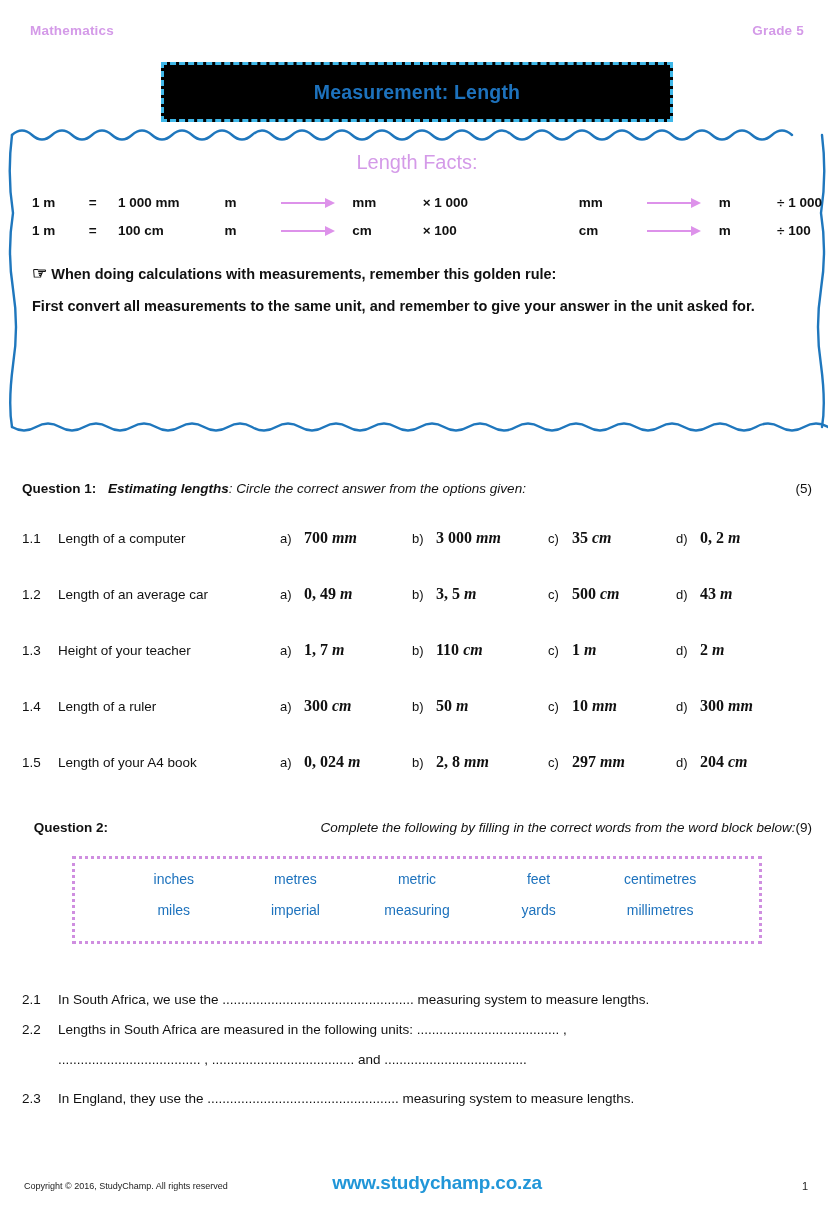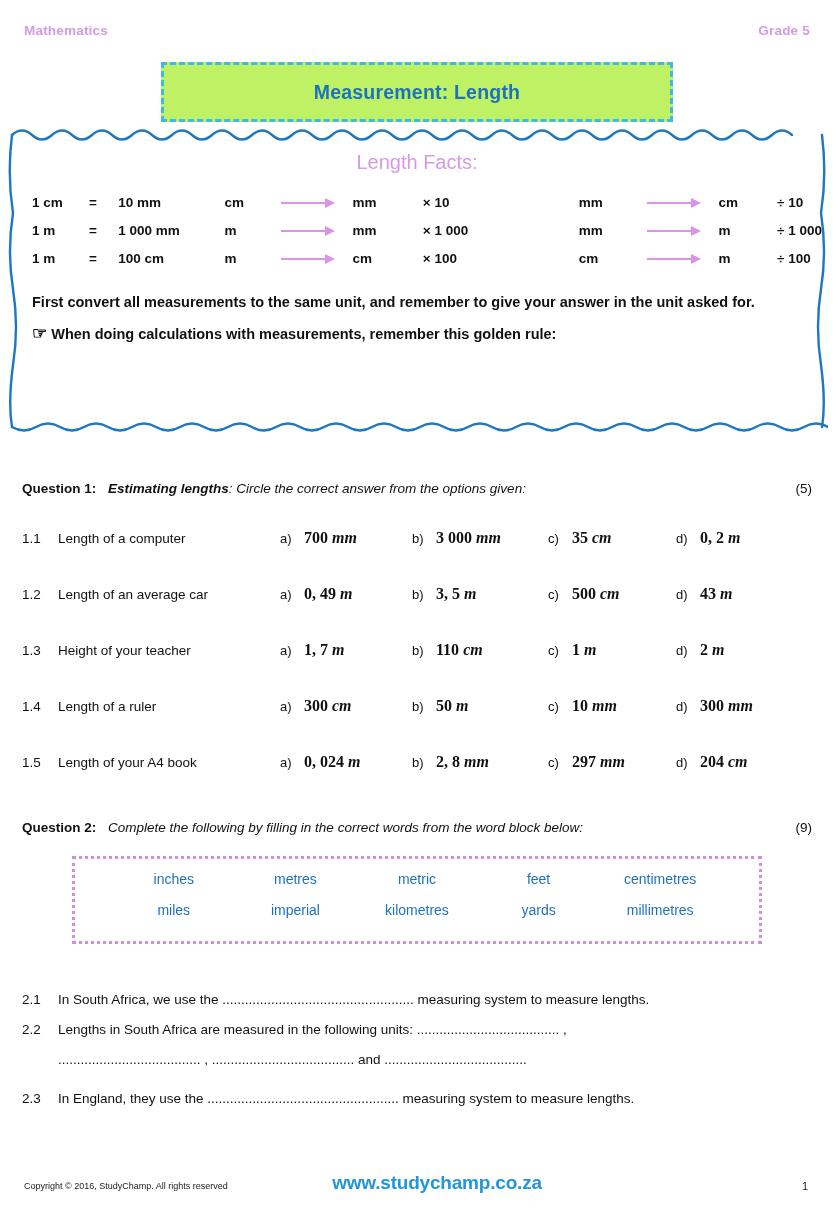--- a/index.html
+++ b/index.html
@@ -12,42 +12,42 @@
     color: #111111;
     position: relative;
     overflow: hidden;
   }
 
   
   .page-header {
     position: absolute;
     top: 19px; left: 0; right: 0;
     height: 22px;
-    padding: 0 24px;
+    padding: 0 30px;
     display: flex;
     justify-content: space-between;
     align-items: center;
   }
   .hdr-text {
     font-size: 13.5px;
     font-weight: bold;
     color: #d49ae8;
     letter-spacing: .2px;
   }
 
   
   .title-box {
     position: absolute;
     top: 62px; left: 161px;
     width: 512px; height: 60px;
     border: 3px dashed #3fb7e8;
     display: flex;
     align-items: center;
     justify-content: center;
-    background: #bef264;
+    background: #000000;
   }
   .title-text {
     font-size: 19.5px;
     font-weight: bold;
     color: #1d72bd;
     letter-spacing: .2px;
   }
 
   
   .facts-box {
@@ -144,21 +144,21 @@
     display: flex;
     align-items: baseline;
     font-size: 13.5px;
   }
   .q-label { font-weight: bold; width: 86px; flex: 0 0 86px; }
   .q-instr { font-style: italic; flex: 1 1 auto; }
   .q-instr b { font-style: italic; font-weight: bold; }
   .q-marks { font-style: normal; flex: 0 0 auto; }
 
   #question1-head { top: 481px; }
-  #question2-head { top: 820px; }
+  #question2-head { top: 820px; text-align: right; }
 
   .mc-row {
     position: absolute;
     left: 22px; right: 22px;
     height: 22px;
     font-size: 13.5px;
     display: flex;
     align-items: baseline;
   }
   .mc-num   { width: 36px; flex: 0 0 36px; }
@@ -274,33 +274,20 @@
              q12,7 24,0 q12,-7 24,0 q12,7 24,0 q12,-7 24,0" fill="none" stroke="#1f77bd" stroke-width="2.4" stroke-linecap="round"></path>
     <path d="M6,12 q-5,40 1,78 q-6,38 0,76 q6,38 0,76 q-5,38 -1,62" fill="none" stroke="#1f77bd" stroke-width="2.4" stroke-linecap="round"></path>
     <path d="M816,12 q5,40 -1,78 q6,38 0,76 q-6,38 0,76 q5,38 1,62" fill="none" stroke="#1f77bd" stroke-width="2.4" stroke-linecap="round"></path>
   </svg>
 
   <div class="facts-inner">
     <div class="facts-title">Length Facts:</div>
 
     <table class="facts-table">
       <tbody>
-        <tr>
-          <td class="c-eq-left">1 cm</td>
-          <td class="c-eq-sign">=</td>
-          <td class="c-eq-right">10 mm</td>
-          <td class="c-from1">cm</td>
-          <td class="c-arrow1"><span class="arrow"><span class="shaft"></span><span class="head"></span></span></td>
-          <td class="c-to1">mm</td>
-          <td class="c-op1">× 10</td>
-          <td class="c-from2">mm</td>
-          <td class="c-arrow2"><span class="arrow"><span class="shaft"></span><span class="head"></span></span></td>
-          <td class="c-to2">cm</td>
-          <td class="c-op2">÷ 10</td>
-        </tr>
         <tr>
           <td class="c-eq-left">1 m</td>
           <td class="c-eq-sign">=</td>
           <td class="c-eq-right">1 000 mm</td>
           <td class="c-from1">m</td>
           <td class="c-arrow1"><span class="arrow"><span class="shaft"></span><span class="head"></span></span></td>
           <td class="c-to1">mm</td>
           <td class="c-op1">× 1 000</td>
           <td class="c-from2">mm</td>
           <td class="c-arrow2"><span class="arrow"><span class="shaft"></span><span class="head"></span></span></td>
@@ -317,24 +304,24 @@
           <td class="c-op1">× 100</td>
           <td class="c-from2">cm</td>
           <td class="c-arrow2"><span class="arrow"><span class="shaft"></span><span class="head"></span></span></td>
           <td class="c-to2">m</td>
           <td class="c-op2">÷ 100</td>
         </tr>
       </tbody>
     </table>
 
     <div class="golden-rule">
-      <div class="gr-line wrapline">First convert all measurements to the same unit, and remember to give your answer in the unit asked for.</div>
       <div class="gr-line">
         <span class="hand-icon">☞</span><span>When doing calculations with measurements, remember this golden rule:</span>
       </div>
+      <div class="gr-line wrapline">First convert all measurements to the same unit, and remember to give your answer in the unit asked for.</div>
     </div>
   </div>
 </div>
 
 <div class="q-head" id="question1-head">
   <span class="q-label">Question 1:</span>
   <span class="q-instr"><b>Estimating lengths</b><span>: Circle the correct answer from the options given:</span></span>
   <span class="q-marks">(5)</span>
 </div>
 
@@ -453,21 +440,21 @@
   <div class="wb-row">
     <span class="wb-word">inches</span>
     <span class="wb-word">metres</span>
     <span class="wb-word">metric</span>
     <span class="wb-word">feet</span>
     <span class="wb-word">centimetres</span>
   </div>
   <div class="wb-row">
     <span class="wb-word">miles</span>
     <span class="wb-word">imperial</span>
-    <span class="wb-word">kilometres</span>
+    <span class="wb-word">measuring</span>
     <span class="wb-word">yards</span>
     <span class="wb-word">millimetres</span>
   </div>
 </div>
 
 <div class="fb-item" id="fb-21">
   <span class="fb-num">2.1</span>
   <span class="fb-body">In South Africa, we use the ................................................... measuring system to measure lengths.</span>
 </div>
 

